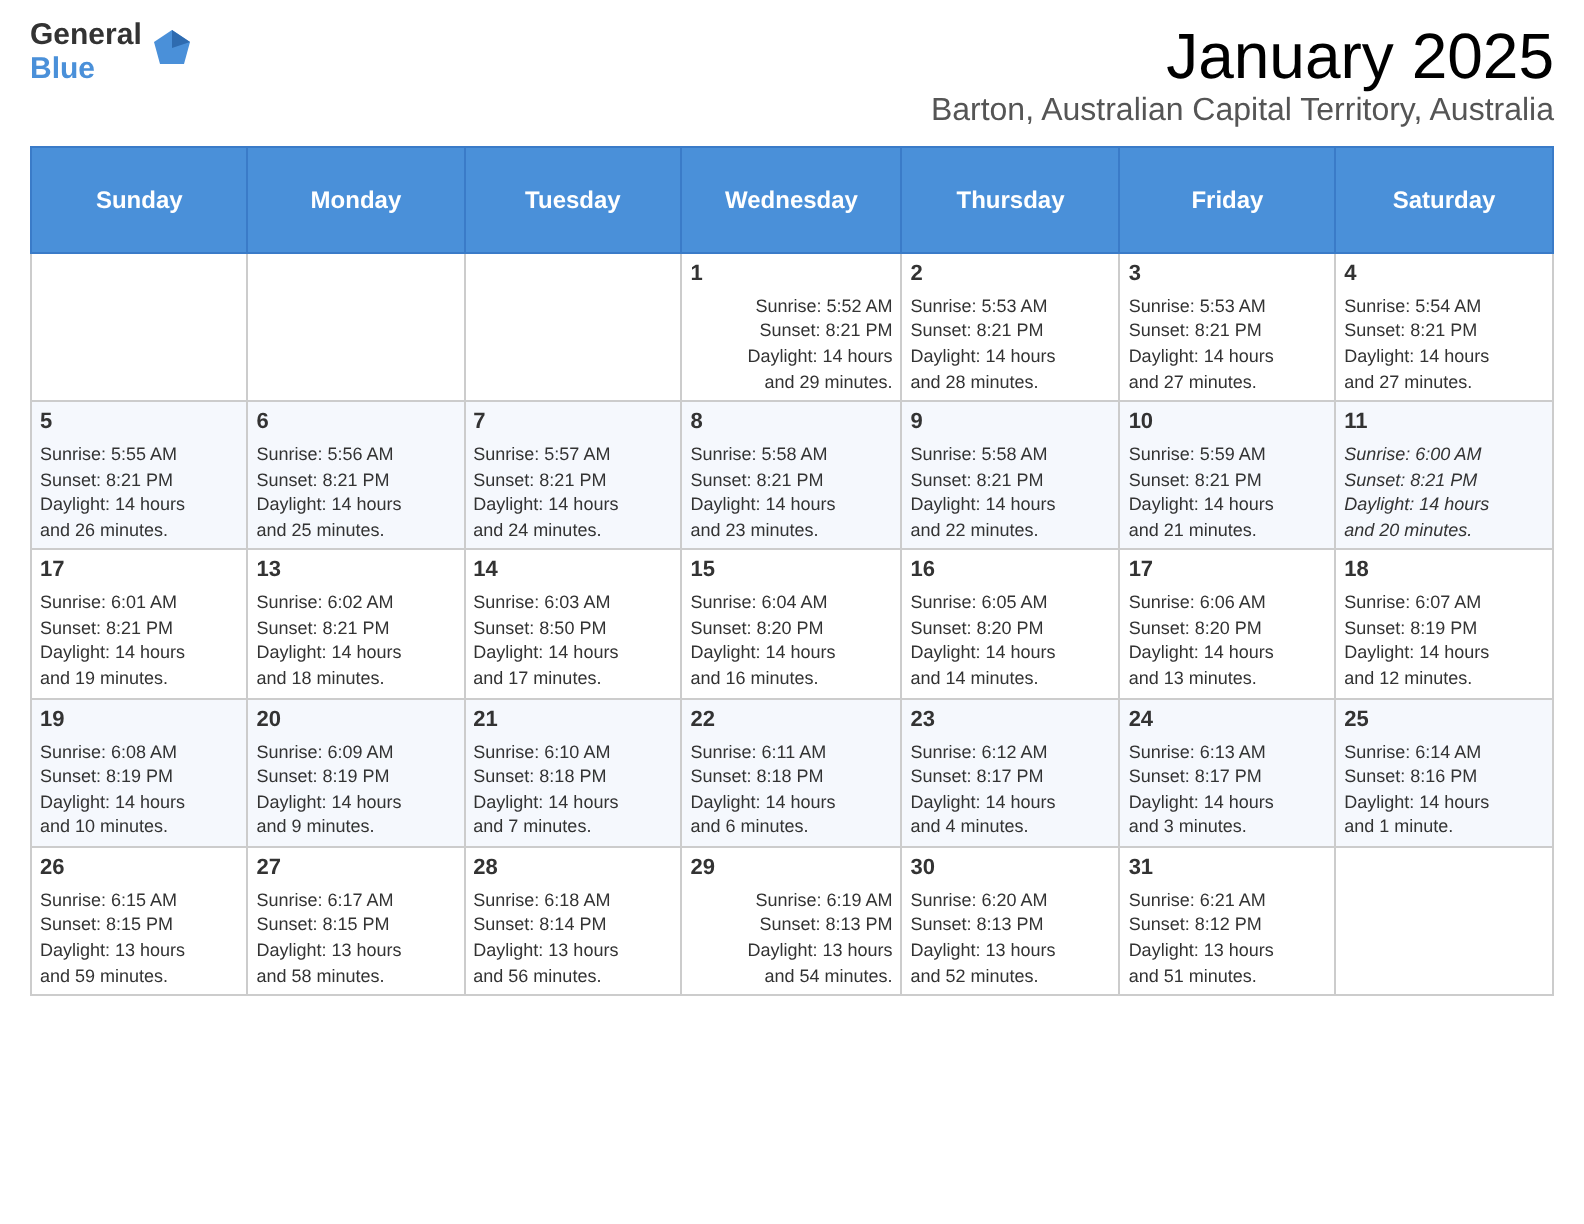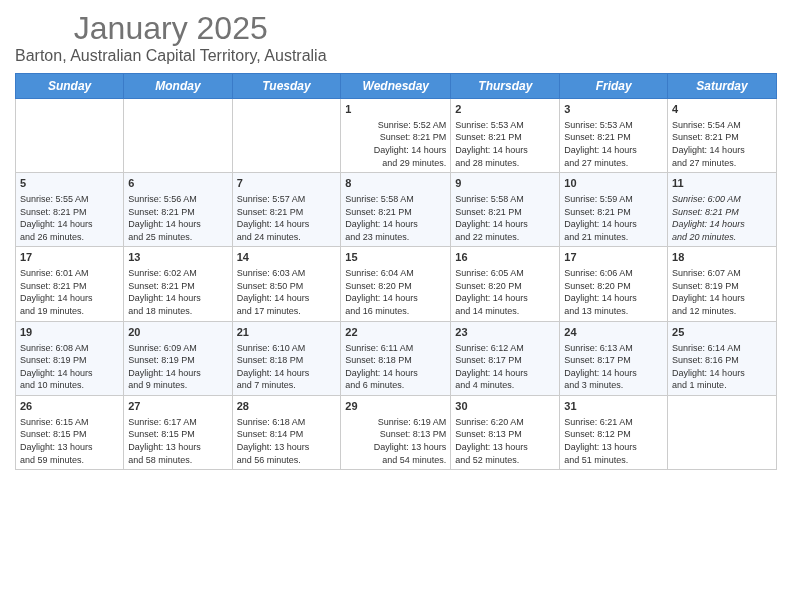--- a/index.html
+++ b/index.html
@@ -5,34 +5,33 @@
     * { box-sizing: border-box; margin: 0; padding: 0; }
     body { font-family: Arial, sans-serif; background: #fff; width: 792px; height: 612px; overflow: hidden; }
     
     .page { width: 792px; height: 612px; background: #fff; padding: 10px 15px; }
     
     .header { display: flex; align-items: flex-start; justify-content: space-between; margin-bottom: 8px; }
     
     .logo { display: flex; align-items: center; }
     
     .title-block { text-align: right; }
-    .month-title { font-size: 32px; color: #737373; font-weight: normal; text-align: center; }
+    .month-title { font-size: 32px; color: #000000; font-weight: normal; }
     .subtitle { font-size: 16px; color: #555; }
     
     .calendar { width: 100%; border-collapse: collapse; }
     
     .calendar th {
       background: #4a90d9;
       color: #fff;
       font-size: 12px;
       font-weight: bold;
       text-align: center;
-      padding: 5px 3px;
+      padding: 19px 3px;
       border: 1px solid #3a7bc8;
-      font-style: italic;
     }
     
     .calendar td {
       border: 1px solid #ccc;
       vertical-align: top;
       padding: 3px 4px;
       width: 113px;
       min-height: 70px;
       background: #fff;
       font-size: 9.5px;
@@ -46,20 +45,34 @@
     .day-num { font-size: 11px; font-weight: bold; margin-bottom: 2px; }
     .day-info { font-size: 9px; color: #333; line-height: 1.4; }
     
     .empty { background: #fff !important; }
   </style>
 </head>
 <body>
 
 <div class="page">
   <div class="header">
+    <div class="logo">
+      <div style="display:flex;align-items:center;">
+        <div style="display:flex;flex-direction:column;align-items:flex-start;">
+          <span style="font-size:15px;font-weight:bold;color:#333;line-height:1.1;">General</span>
+          <span style="font-size:15px;font-weight:bold;color:#4a90d9;line-height:1.1;">Blue</span>
+        </div>
+        <div style="margin-left:4px;">
+          <svg width="22" height="22" viewBox="0 0 22 22">
+            <polygon points="11,2 20,8 17,19 5,19 2,8" fill="#4a90d9"></polygon>
+            <polygon points="11,2 20,8 11,11" fill="#2e6bb0"></polygon>
+          </svg>
+        </div>
+      </div>
+    </div>
     <div class="title-block">
       <div class="month-title">January 2025</div>
       <div class="subtitle">Barton, Australian Capital Territory, Australia</div>
     </div>
   </div>
 
   <table class="calendar">
     <thead>
       <tr>
         <th>Sunday</th>

